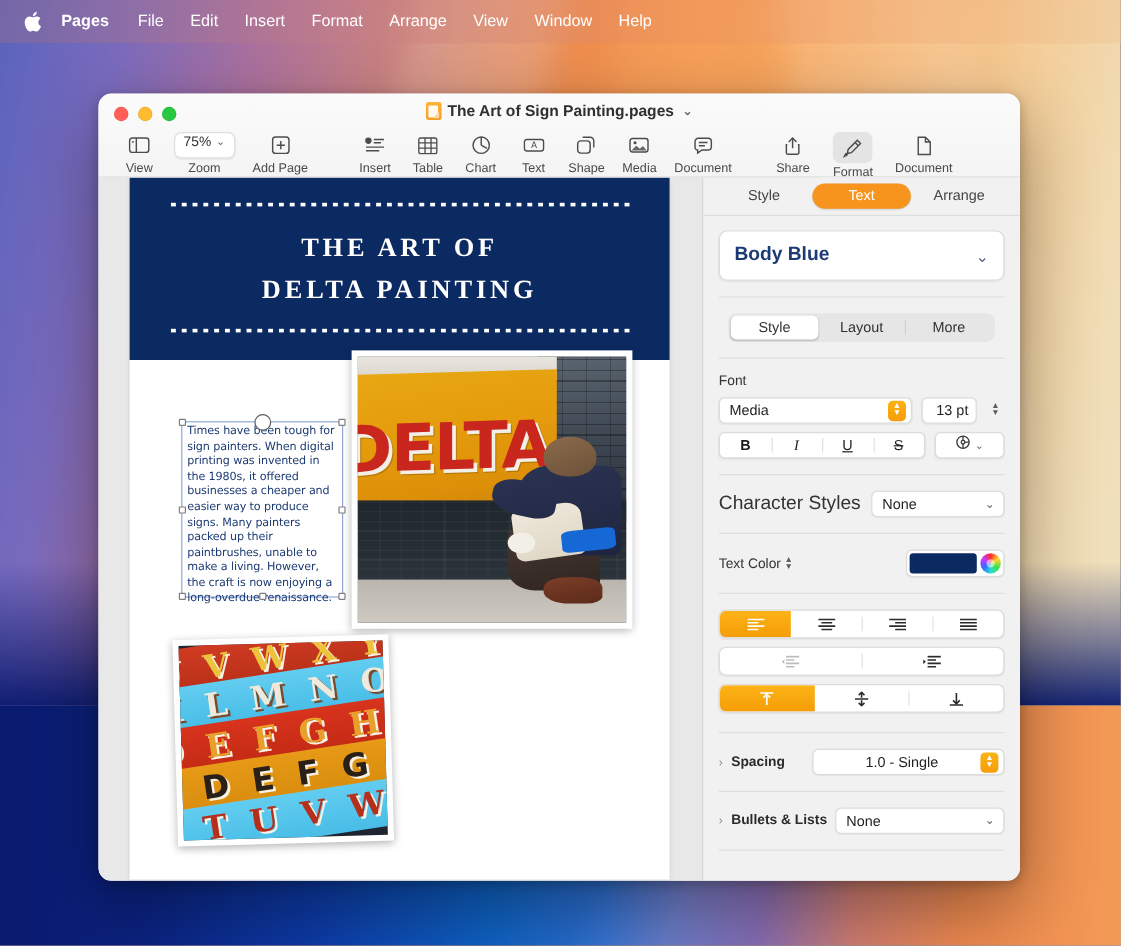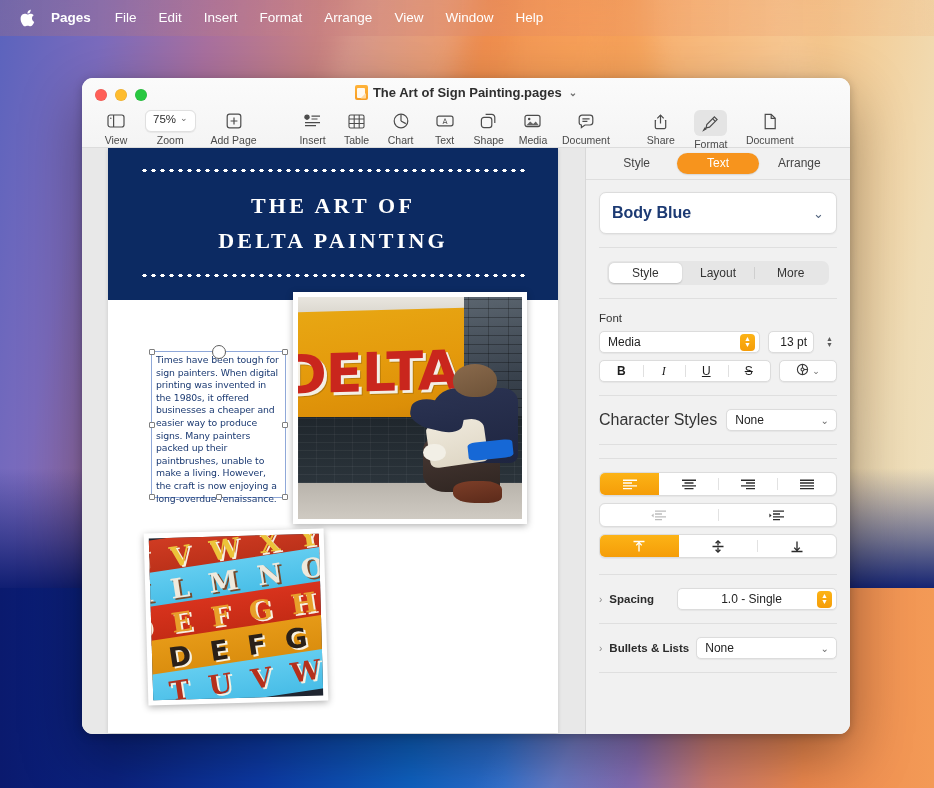--- a/index.html
+++ b/index.html
@@ -718,20 +718,30 @@
         <div class="charstyles-row">
           <span class="lbl">Character Styles</span>
           <div class="field">
             <span class="val">None</span>
             <span class="chev-plain">⌄</span>
           </div>
         </div>
 
         <div class="hr"></div>
 
+        <div class="tcolor-row">
+          <span class="lbl">
+            <span>Text Color</span>
+            <span class="tc-stepper">▲<br>▼</span>
+          </span>
+          <div class="swatch-wrap">
+            <div class="swatch"></div>
+            <div class="wheel"></div>
+          </div>
+        </div>
 
         <div class="hr"></div>
 
         <div class="align-row">
           <div class="on">
             <svg width="16" height="11" viewBox="0 0 16 11" stroke="#fff" stroke-width="1.35">
                 <line x1="1" y1="1.2" x2="15" y2="1.2"></line>
                 <line x1="1" y1="4" x2="10" y2="4"></line>
                 <line x1="1" y1="6.8" x2="15" y2="6.8"></line>
                 <line x1="1" y1="9.6" x2="10" y2="9.6"></line>

